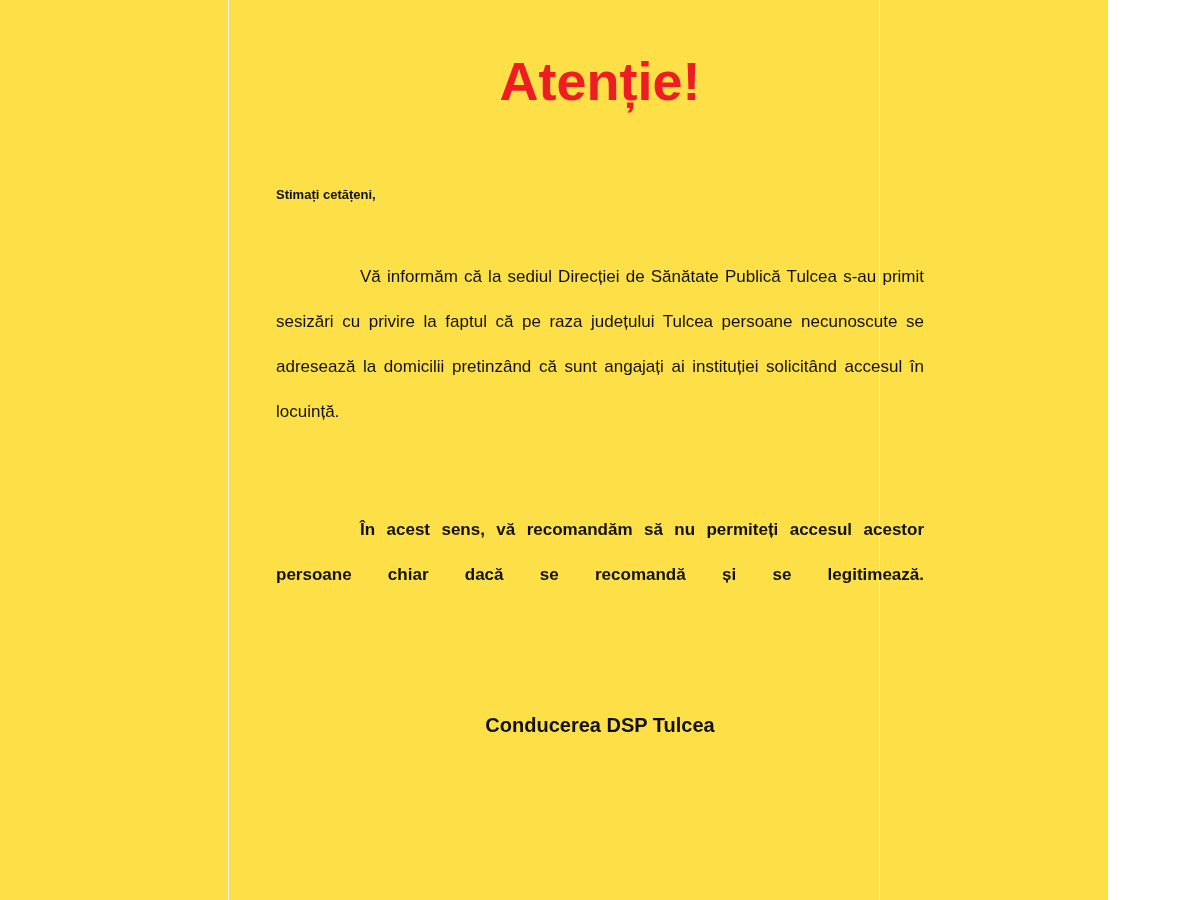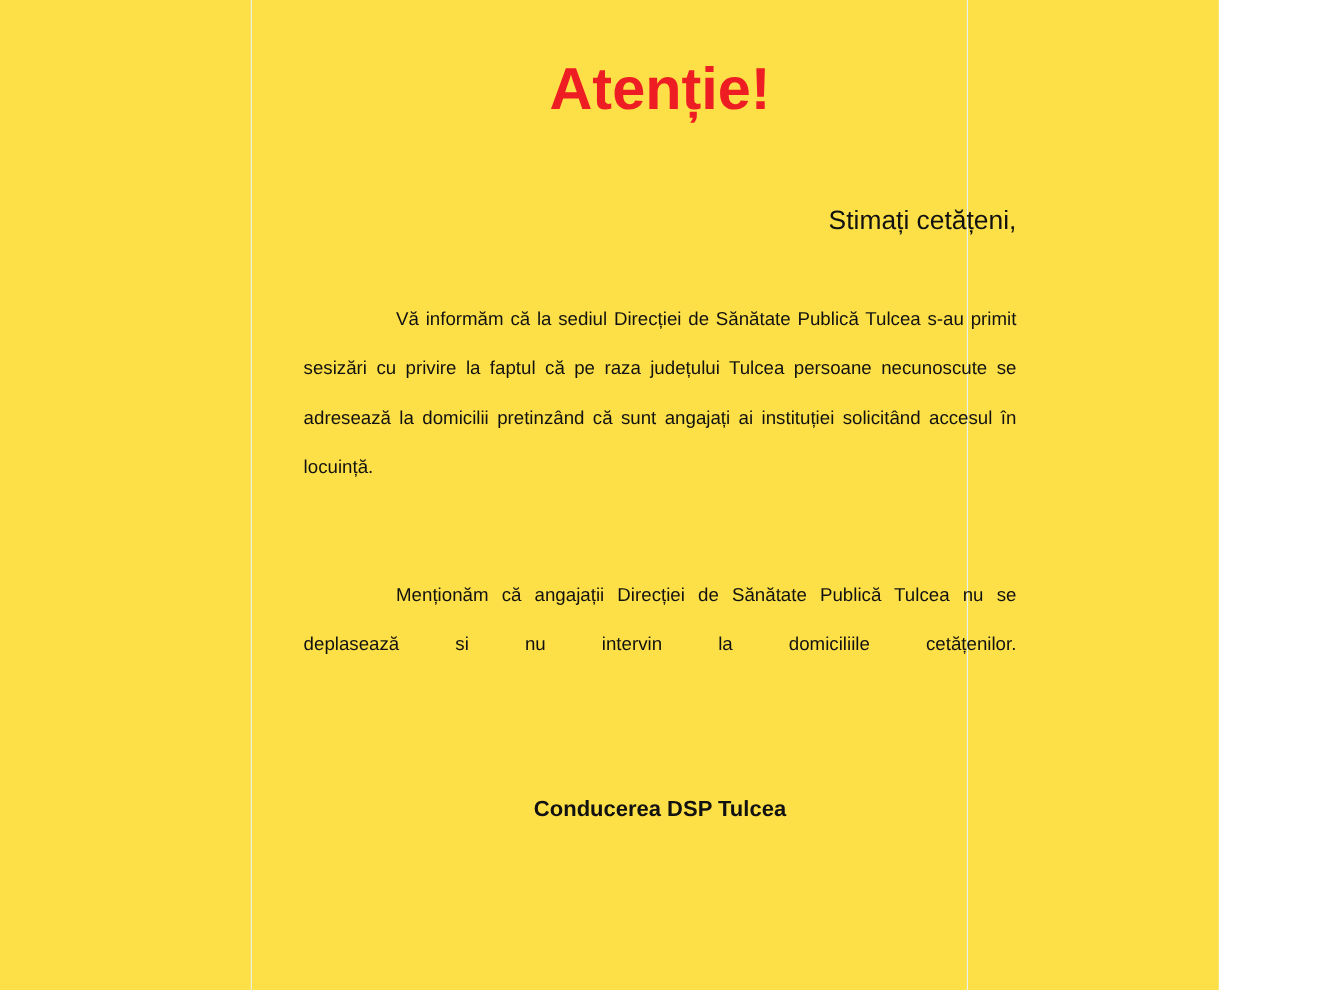--- a/index.html
+++ b/index.html
@@ -45,23 +45,23 @@
     color: #ee1c23;
     font-size: 54px;
     font-weight: bold;
     letter-spacing: 0px;
     line-height: 1.1;
   }
 
   .salutation {
     margin: 0;
     padding-top: 76px;
-    text-align: right;
-    font-size: 24px;
-    font-weight: normal;
+    text-align: left;
+    font-size: 13px;
+    font-weight: bold;
     color: #111111;
   }
 
   p.para {
     margin: 0;
     font-size: 17px;
     line-height: 45px;
     color: #111111;
     text-align: justify;
     text-justify: inter-word;
@@ -96,19 +96,19 @@
   <div class="edge-guide right"></div>
 
   <div class="doc-body">
 
     <h1 class="title">Atenție!</h1>
 
     <div class="salutation">Stimați cetățeni,</div>
 
     <p class="para first">Vă informăm că la sediul Direcției de Sănătate Publică Tulcea s-au primit sesizări cu privire la faptul că pe raza județului Tulcea persoane necunoscute se adresează la domicilii pretinzând că sunt angajați ai instituției solicitând accesul în locuință.</p>
 
+    <p class="para bold">În acest sens, vă recomandăm să nu permiteți accesul acestor persoane chiar dacă se recomandă și se legitimează.</p>
 
-    <p class="para last">Menționăm că angajații Direcției de Sănătate Publică Tulcea nu se deplasează si nu intervin la domiciliile cetățenilor.</p>
 
     <div class="signature">Conducerea DSP Tulcea</div>
 
   </div>
 </div>
 
 </body></html>

